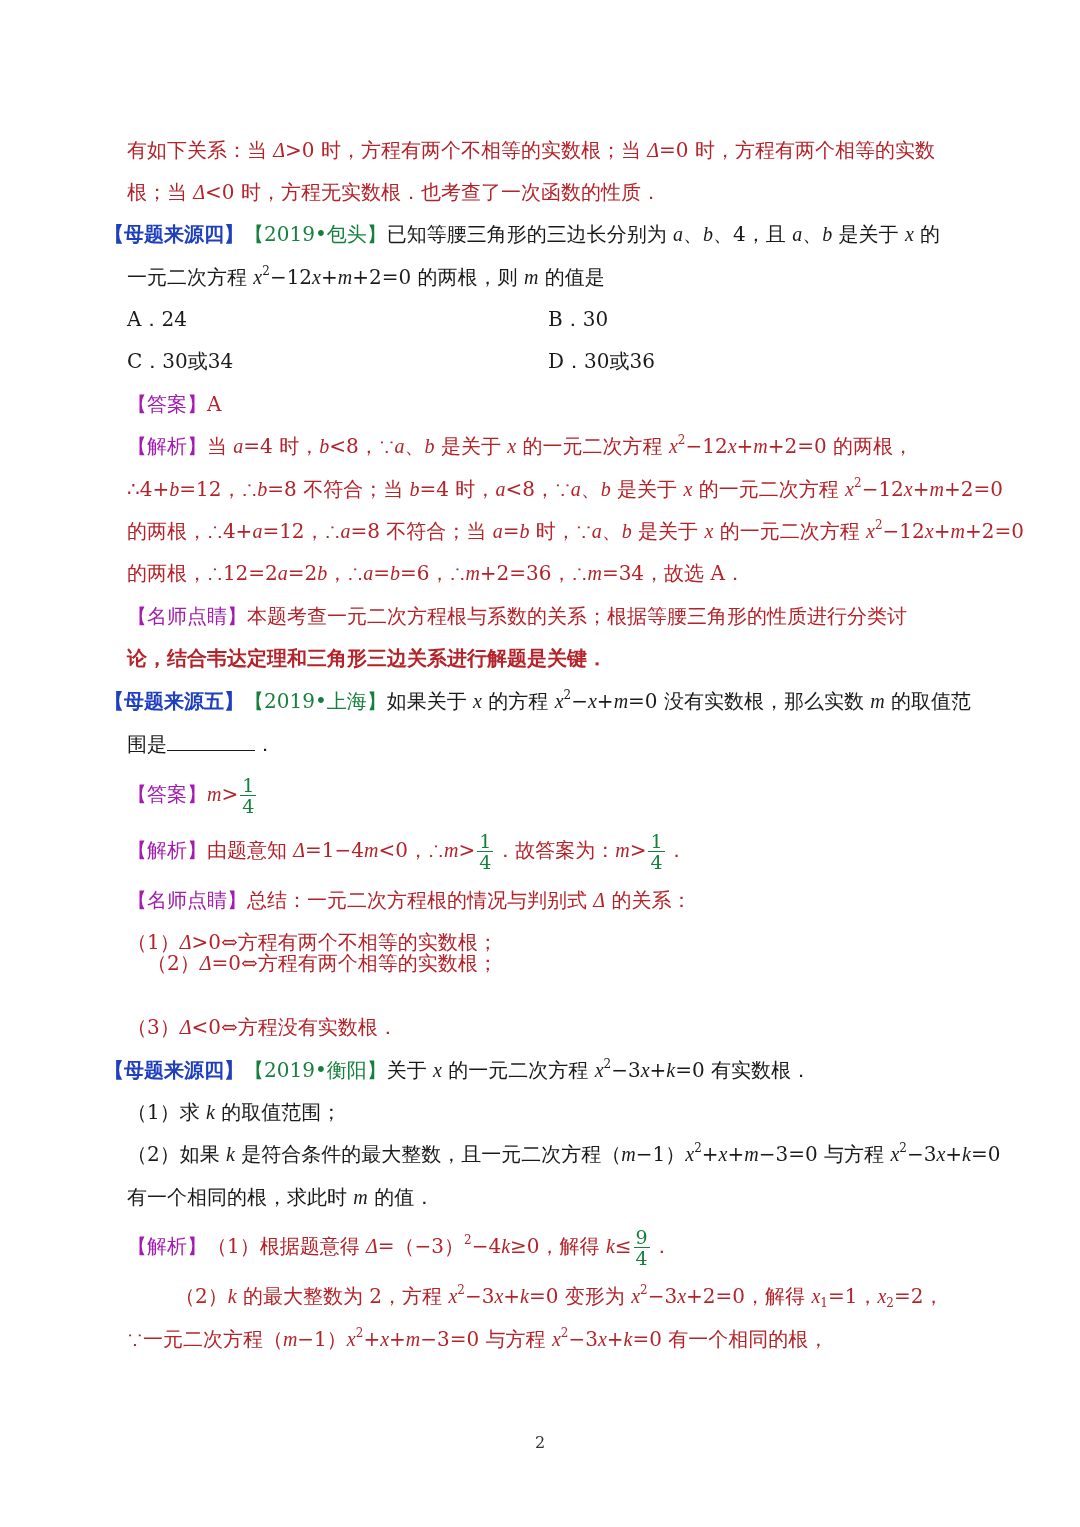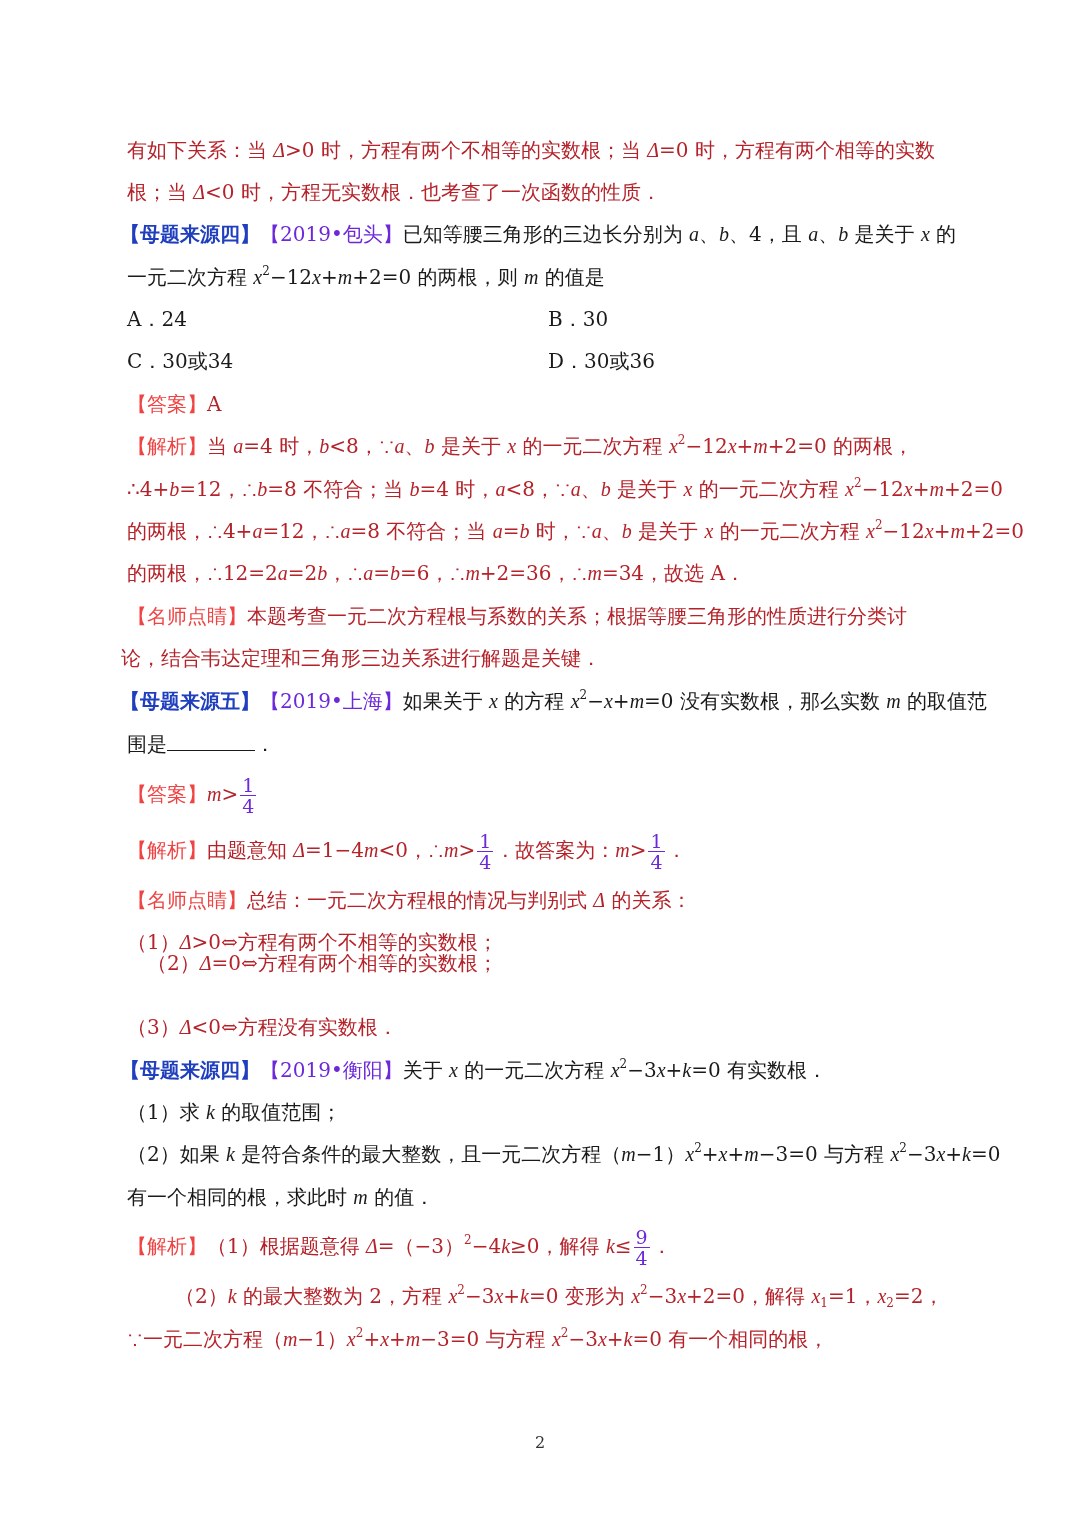--- a/index.html
+++ b/index.html
@@ -1,22 +1,22 @@
 <!DOCTYPE html>
 <html><head>
 <meta charset="utf-8">
 <style>
   html, body { margin:0; padding:0; background:#ffffff; }
   body { width:1080px; height:1527px; position:relative; overflow:hidden;
          font-family: "DejaVu Serif", "Liberation Serif", serif; color:#1a1a1a; }
   .line { position:absolute; left:0; white-space:nowrap; font-size:20px; line-height:30px; }
   .red { color:#b5232a; }
-  .blue { color:#1f3fbf; font-weight:bold;margin-left:16px; }
-  .redb { color:#ef4444; }
-  .k { color:#6d28d9; }
+  .blue { color:#1f3fbf; font-weight:bold; }
+  .redb { color:#a21caf; }
+  .k { color:#15803d; }
   i { font-style:italic; font-family:"Liberation Serif", serif; }
   sup { font-size:12px; vertical-align:9px; line-height:0; }
   sub { font-size:12px; vertical-align:-4px; line-height:0; }
   .frac { display:inline-block; vertical-align:middle; text-align:center; font-size:19px; line-height:20px; margin:0 2px; }
   .frac .n { display:block; padding:0 2px; }
   .frac .d { display:block; border-top:1px solid currentColor; padding:0 2px; }
   .blank { display:inline-block; width:88px; border-bottom:1px solid #1a1a1a; height:20px; vertical-align:baseline; }
   .pnum { position:absolute; left:535px; top:1433px; font-size:16px; color:#333; }
 </style>
 </head>
@@ -34,21 +34,21 @@
 <div class="line" style="left:548px;top:346px;">D．30或36</div>
 
 <div class="line red" style="left:127px;top:389px;"><span class="redb">【答案】</span><span>A</span></div>
 
 <div class="line red" style="left:127px;top:431px;"><span class="redb">【解析】</span>当 <i>a</i>=4 时，<i>b</i>&lt;8，∵<i>a</i>、<i>b</i> 是关于 <i>x</i> 的一元二次方程 <i>x</i><sup>2</sup>−12<i>x</i>+<i>m</i>+2=0 的两根，</div>
 <div class="line red" style="left:127px;top:474px;">∴4+<i>b</i>=12，∴<i>b</i>=8 不符合；当 <i>b</i>=4 时，<i>a</i>&lt;8，∵<i>a</i>、<i>b</i> 是关于 <i>x</i> 的一元二次方程 <i>x</i><sup>2</sup>−12<i>x</i>+<i>m</i>+2=0</div>
 <div class="line red" style="left:127px;top:516px;">的两根，∴4+<i>a</i>=12，∴<i>a</i>=8 不符合；当 <i>a</i>=<i>b</i> 时，∵<i>a</i>、<i>b</i> 是关于 <i>x</i> 的一元二次方程 <i>x</i><sup>2</sup>−12<i>x</i>+<i>m</i>+2=0</div>
 <div class="line red" style="left:127px;top:558px;">的两根，∴12=2<i>a</i>=2<i>b</i>，∴<i>a</i>=<i>b</i>=6，∴<i>m</i>+2=36，∴<i>m</i>=34，故选 A．</div>
 
 <div class="line red" style="left:127px;top:601px;"><span class="redb">【名师点睛】</span><span>本题考查一元二次方程根与系数的关系；根据等腰三角形的性质进行分类讨</span></div>
-<div class="line red" style="left:121px;top:643px;">论，结合韦达定理和三角形三边关系进行解题是关键．</div>
+<div class="line red" style="left:127px;top:643px;font-weight:bold;">论，结合韦达定理和三角形三边关系进行解题是关键．</div>
 
 <div class="line" style="left:104px;top:686px;text-align:center;"><span class="blue">【母题来源五】</span><span class="k">【2019•上海】</span>如果关于 <i>x</i> 的方程 <i>x</i><sup>2</sup>−<i>x</i>+<i>m</i>=0 没有实数根，那么实数 <i>m</i> 的取值范</div>
 <div class="line" style="left:127px;top:729px;">围是<span class="blank"></span>．</div>
 
 <div class="line red" style="left:127px;top:770px;line-height:48px;"><span class="redb">【答案】</span><i>m</i>&gt;<span class="frac k"><span class="n">1</span><span class="d">4</span></span></div>
 
 <div class="line red" style="left:127px;top:826px;line-height:48px;"><span class="redb">【解析】</span>由题意知 <i>Δ</i>=1−4<i>m</i>&lt;0，∴<i>m</i>&gt;<span class="frac k"><span class="n">1</span><span class="d">4</span></span>．故答案为：<i>m</i>&gt;<span class="frac k"><span class="n">1</span><span class="d">4</span></span>．</div>
 
 <div class="line red" style="left:127px;top:885px;"><span class="redb">【名师点睛】</span>总结：一元二次方程根的情况与判别式 <i>Δ</i> 的关系：</div>
 <div class="line red" style="left:127px;top:927px;">（1）<i>Δ</i>&gt;0⇔方程有两个不相等的实数根；</div>

